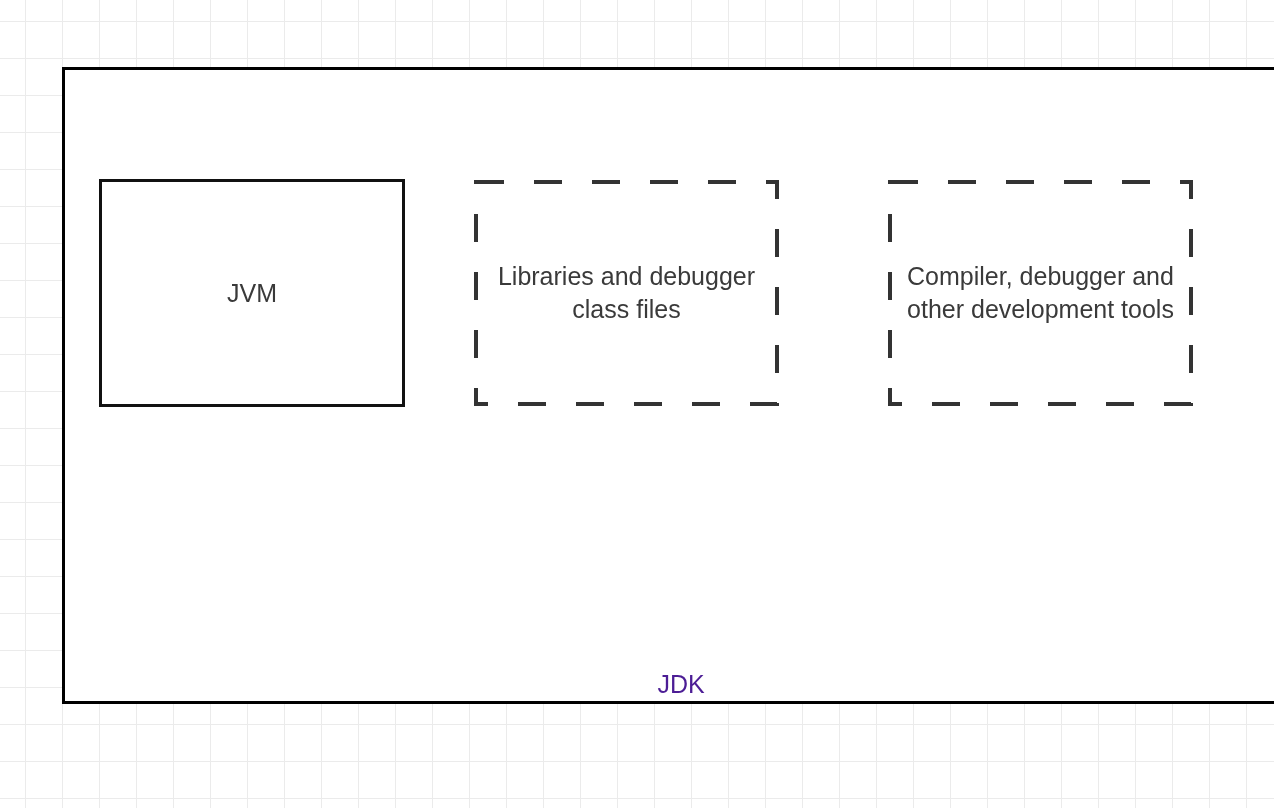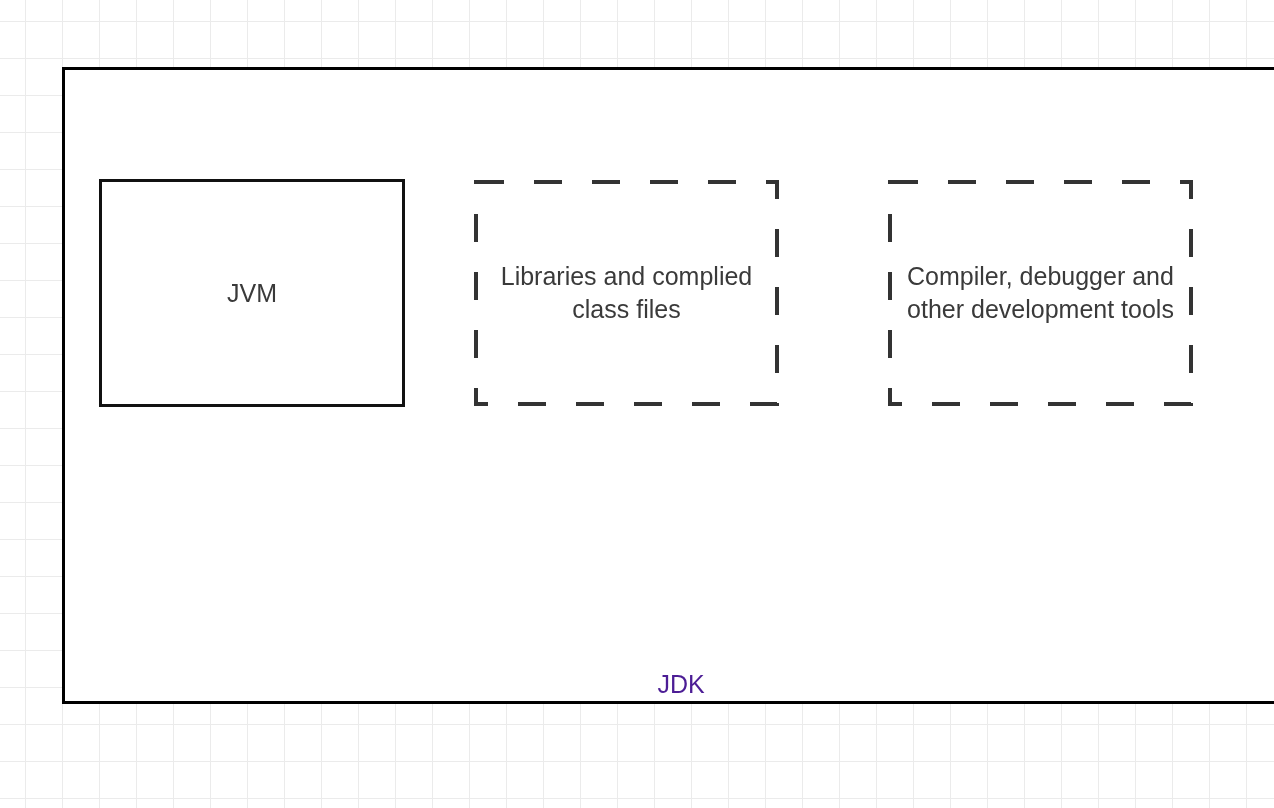--- a/index.html
+++ b/index.html
@@ -114,21 +114,21 @@
   <div class="jdk-box">
 
     <div class="inner-box box-solid box-jvm">
       <span class="box-label">JVM</span>
     </div>
 
     <div class="inner-box box-libraries">
       <svg class="dash-svg" viewBox="0 0 305 226" preserveAspectRatio="none">
         <rect x="2" y="2" width="301" height="222" fill="none" stroke="#333333" stroke-width="4" stroke-dasharray="28 30" stroke-linecap="butt"></rect>
       </svg>
-      <span class="box-label">Libraries and complied class files</span>
+      <span class="box-label">Libraries and debugger class files</span>
     </div>
 
     <div class="inner-box box-tools">
       <svg class="dash-svg" viewBox="0 0 305 226" preserveAspectRatio="none">
         <rect x="2" y="2" width="301" height="222" fill="none" stroke="#333333" stroke-width="4" stroke-dasharray="28 30" stroke-linecap="butt"></rect>
       </svg>
       <span class="box-label">Compiler, debugger and other development tools</span>
     </div>
 
     <div class="jdk-label">JDK</div>

